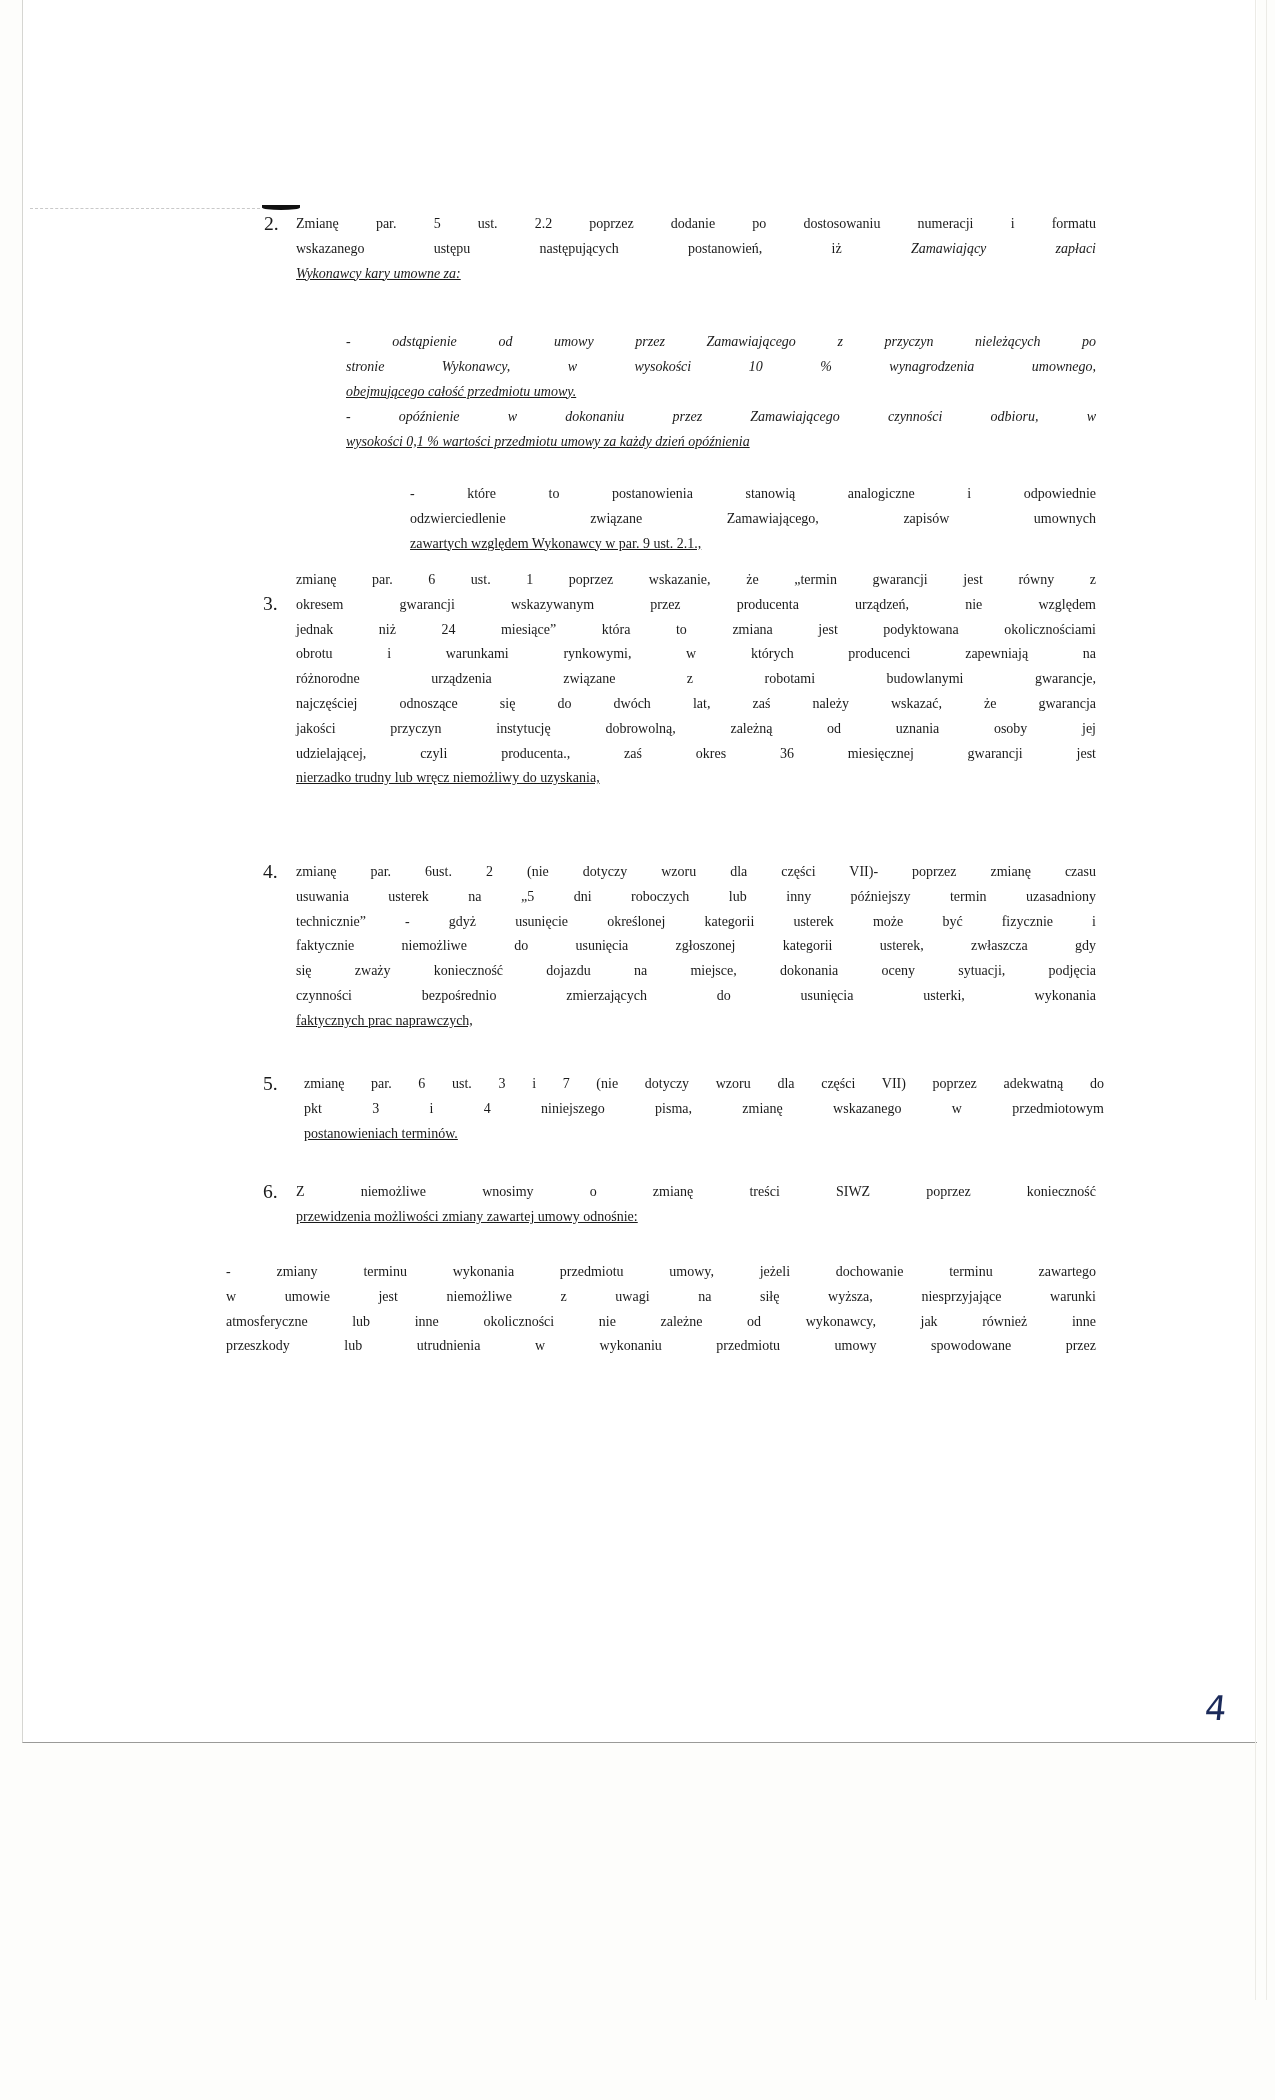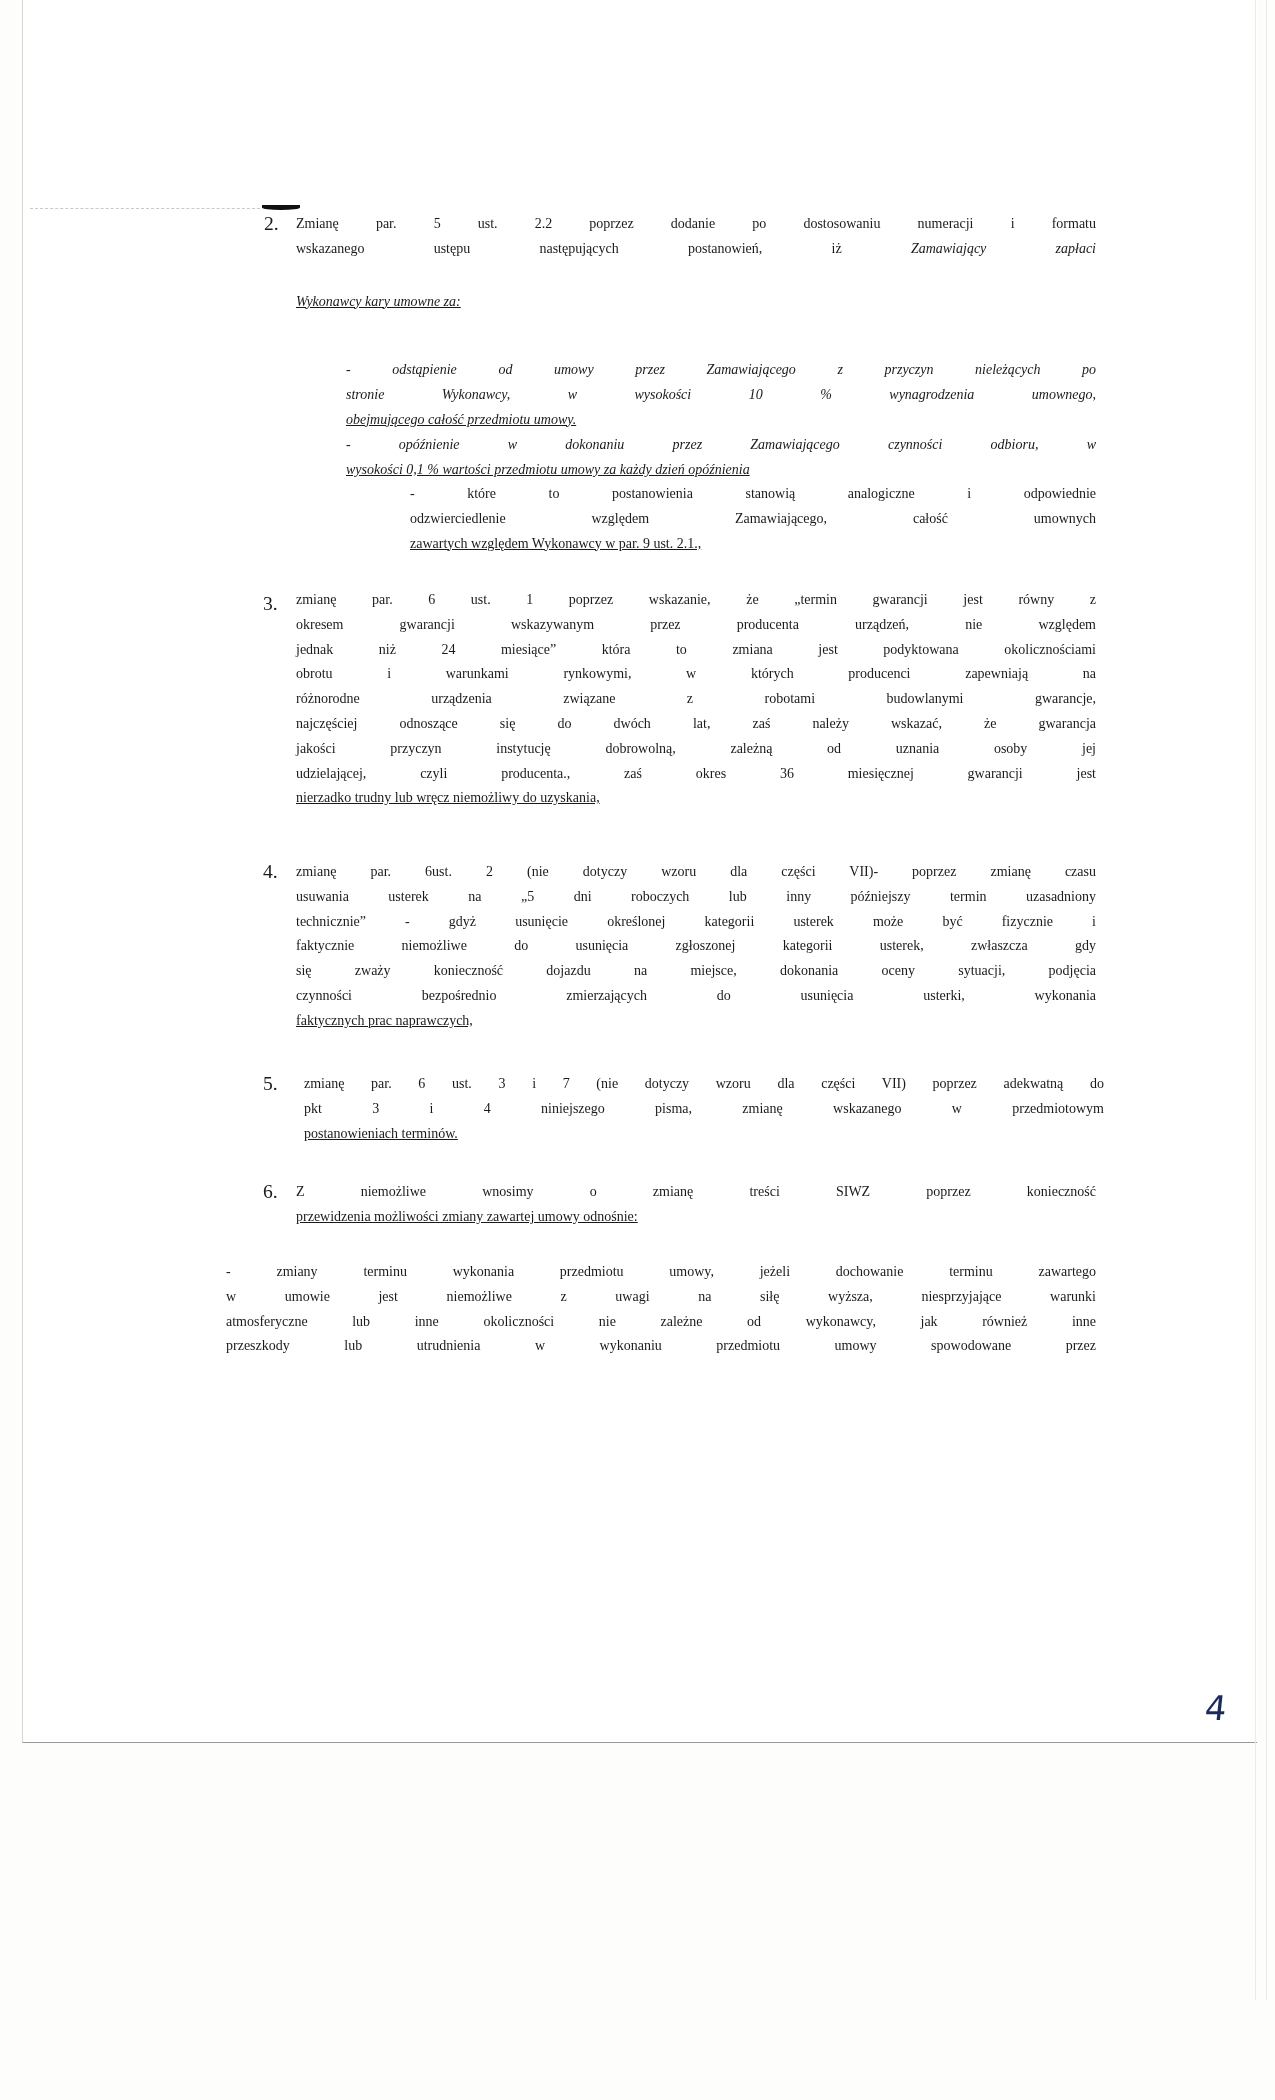--- a/index.html
+++ b/index.html
@@ -19,21 +19,21 @@
   .scan-dash {
     position:absolute; left:30px; top:208px; width:230px; height:0;
     border-top:1px dashed #c9c9c9;
   }
   .scan-blot {
     position:absolute; left:262px; top:205px; width:38px; height:5px;
     background:#111; border-radius:0 0 60% 60%;
   }
   .block { position:absolute; font-size:14px; line-height:24.8px; text-align:justify; }
   .num { position:absolute; font-size:19.6px; line-height:24.8px; }
-  .it { font-style:italic;margin-top:28px; }
+  .it { font-style:italic; }
   .line { display:block; text-align:justify; text-align-last:justify; white-space:nowrap; }
   .line.last { text-align-last:left;text-decoration:underline; }
   .page-number {
     position:absolute; left:1205px; top:1688px; font-family:"DejaVu Sans", sans-serif;
     font-size:34px; color:#1b2a5a; transform:skewX(-6deg);
   }
 </style>
 </head>
 <body>
 
@@ -55,26 +55,26 @@
   <span class="line">stronie Wykonawcy, w wysokości 10 % wynagrodzenia umownego,</span>
   <span class="line last">obejmującego całość przedmiotu umowy.</span>
 </div>
 <div class="block it" style="left:346px;top:405px;width:750px">
   <span class="line">- opóźnienie w dokonaniu przez Zamawiającego czynności odbioru, w</span>
   <span class="line last">wysokości 0,1 % wartości przedmiotu umowy za każdy dzień opóźnienia</span>
 </div>
 
 <div class="block" style="left:410px;top:482px;width:686px">
   <span class="line">- które to postanowienia stanowią analogiczne i odpowiednie</span>
-  <span class="line">odzwierciedlenie względem Zamawiającego, całość umownych</span>
+  <span class="line">odzwierciedlenie związane Zamawiającego, zapisów umownych</span>
   <span class="line last">zawartych względem Wykonawcy w par. 9 ust. 2.1.,</span>
 </div>
 
 <div class="num" style="left:263px;top:592px">3.</div>
-<div class="block" style="left:296px;top:588px;width:800px">
+<div class="block" style="left:296px;top:568px;width:800px">
   <span class="line">zmianę par. 6 ust. 1 poprzez wskazanie, że „termin gwarancji jest równy z</span>
   <span class="line">okresem gwarancji wskazywanym przez producenta urządzeń, nie względem</span>
   <span class="line">jednak niż 24 miesiące”   która to zmiana jest podyktowana okolicznościami</span>
   <span class="line">obrotu i warunkami rynkowymi, w których producenci zapewniają na</span>
   <span class="line">różnorodne urządzenia związane z robotami budowlanymi gwarancje,</span>
   <span class="line">najczęściej odnoszące się do dwóch lat, zaś należy wskazać, że gwarancja</span>
   <span class="line">jakości przyczyn instytucję dobrowolną, zależną od uznania osoby jej</span>
   <span class="line">udzielającej, czyli producenta., zaś okres 36 miesięcznej gwarancji jest</span>
   <span class="line last">nierzadko trudny lub wręcz niemożliwy do uzyskania,</span>
 </div>

